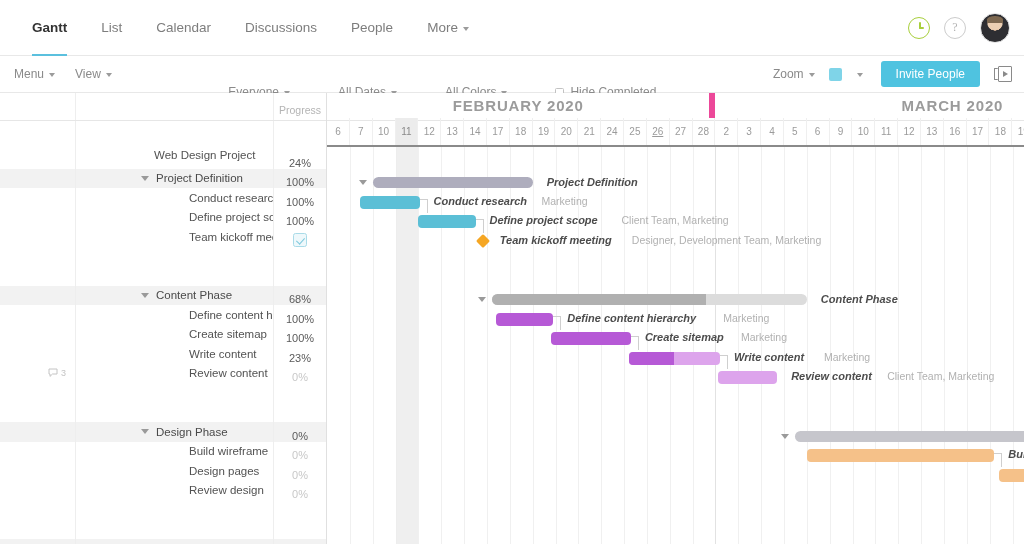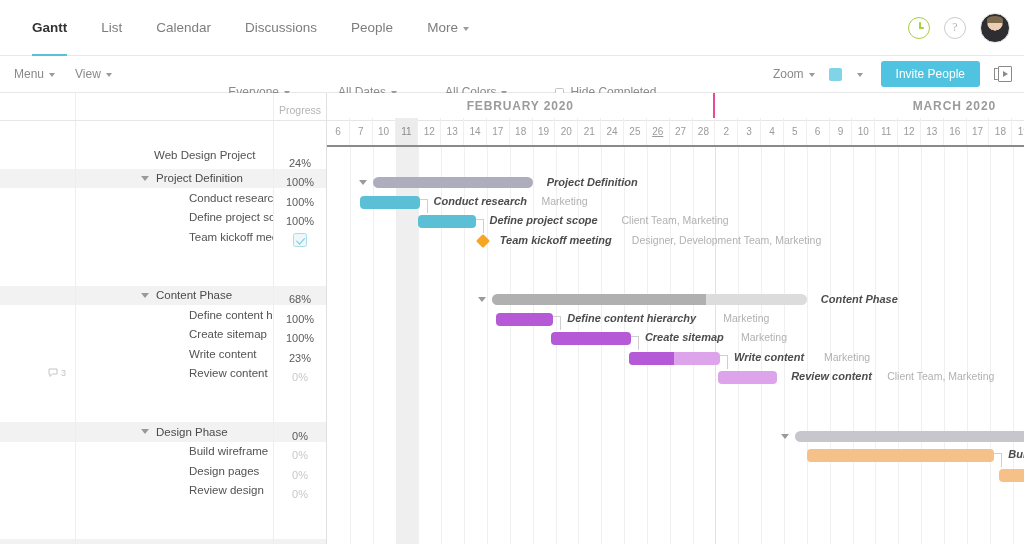--- a/index.html
+++ b/index.html
@@ -290,23 +290,23 @@
   .right-pane {
     flex: 1 1 auto;
     position: relative;
     overflow: hidden;
     background: #fff;
   }
   .tl-header { height: 28px; position: relative; border-bottom: 1px solid #e6e6e6; }
   .month-row { height: 25px; display: flex; position: relative; }
   .month-cell {
     display: flex; align-items: center; justify-content: center;
-    font-size: 12px; letter-spacing: 0.85px;
+    font-size: 15px; letter-spacing: 0.85px;
     color: #9b9b9b; font-weight: 600;
-    border-right: 2px solid #ec4899;
+    border-right: 6px solid #ec4899;
     height: 25px;
     box-sizing: border-box;
   }
   .day-row { height: 27px; display: flex; position: relative; }
   .day-cell {
     display: flex; align-items: center; justify-content: center;
     font-size: 10px; color: #9b9b9b;
     border-right: 1px solid #efefef;
     height: 27px;
     box-sizing: border-box;

